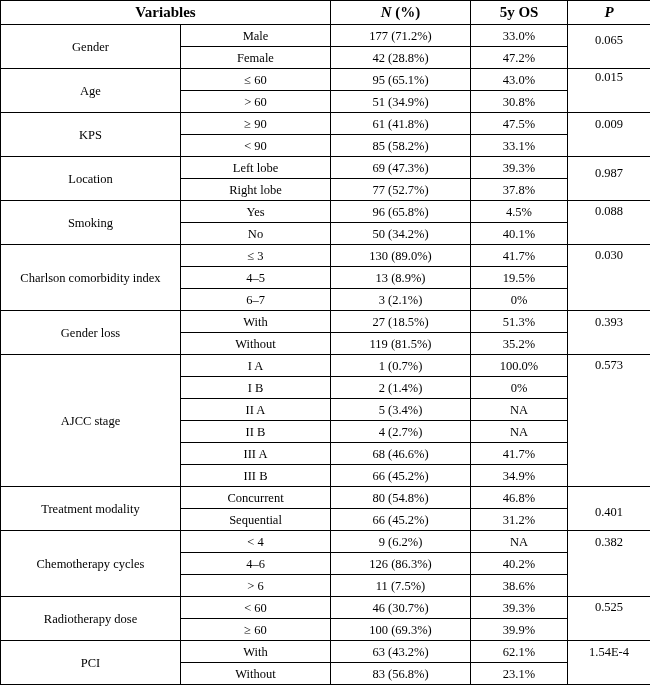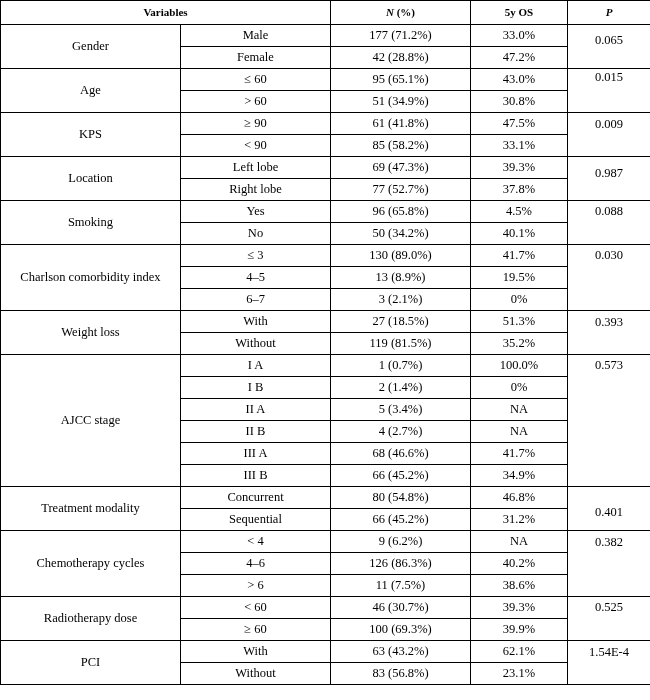--- a/index.html
+++ b/index.html
@@ -35,21 +35,21 @@
     text-align: center;
     vertical-align: middle;
     font-size: 12.5px;
     line-height: 1.15;
     padding: 3px 2px;
     height: 22px;
     box-sizing: border-box;
   }
   thead th {
     font-weight: bold;
-    font-size: 11px;
+    font-size: 15px;
     height: 24px;
   }
   thead th.left-head {
     text-align: center;
   }
   td.var-cell {
     font-size: 12.5px;
   }
   .italic { font-style: italic; }
 </style>
@@ -145,21 +145,21 @@
           <td>4–5</td>
           <td>13 (8.9%)</td>
           <td>19.5%</td>
         </tr>
         <tr>
           <td>6–7</td>
           <td>3 (2.1%)</td>
           <td>0%</td>
         </tr>
         <tr>
-          <td class="var-cell" rowspan="2">Weight loss</td>
+          <td class="var-cell" rowspan="2">Gender loss</td>
           <td>With</td>
           <td>27 (18.5%)</td>
           <td>51.3%</td>
           <td rowspan="2" style="vertical-align: top; padding-top: 4px;">0.393</td>
         </tr>
         <tr>
           <td>Without</td>
           <td>119 (81.5%)</td>
           <td>35.2%</td>
         </tr>

